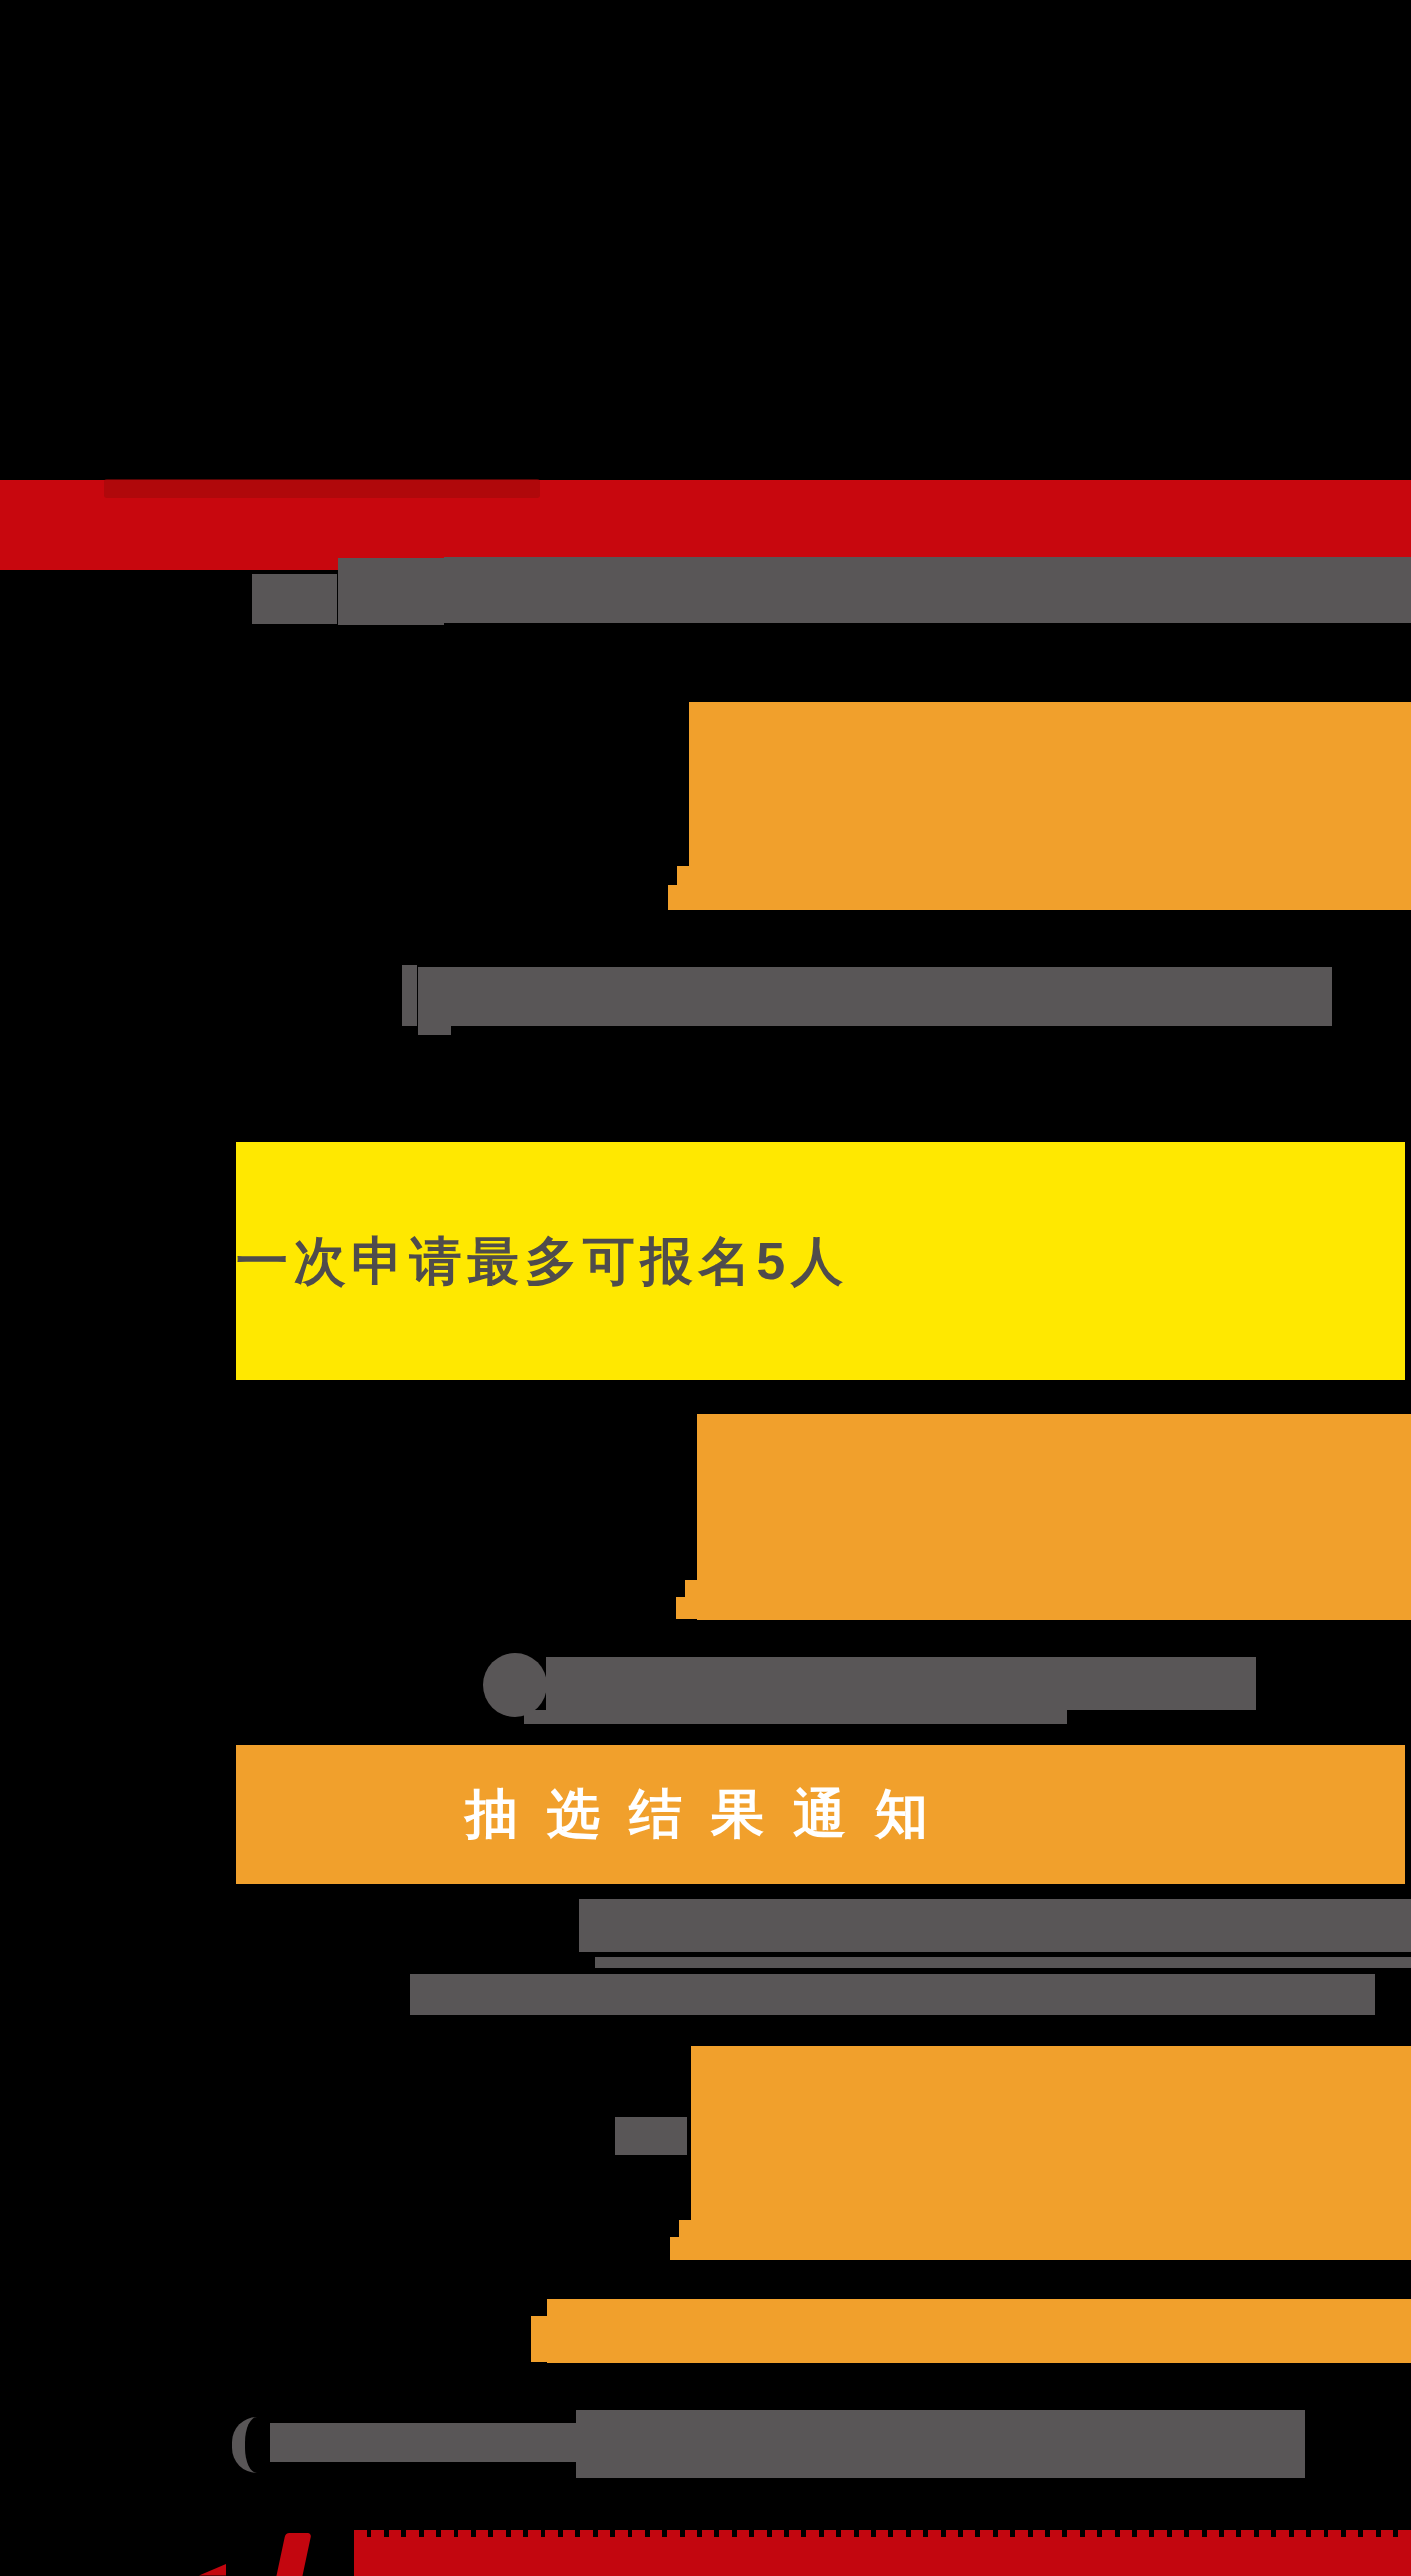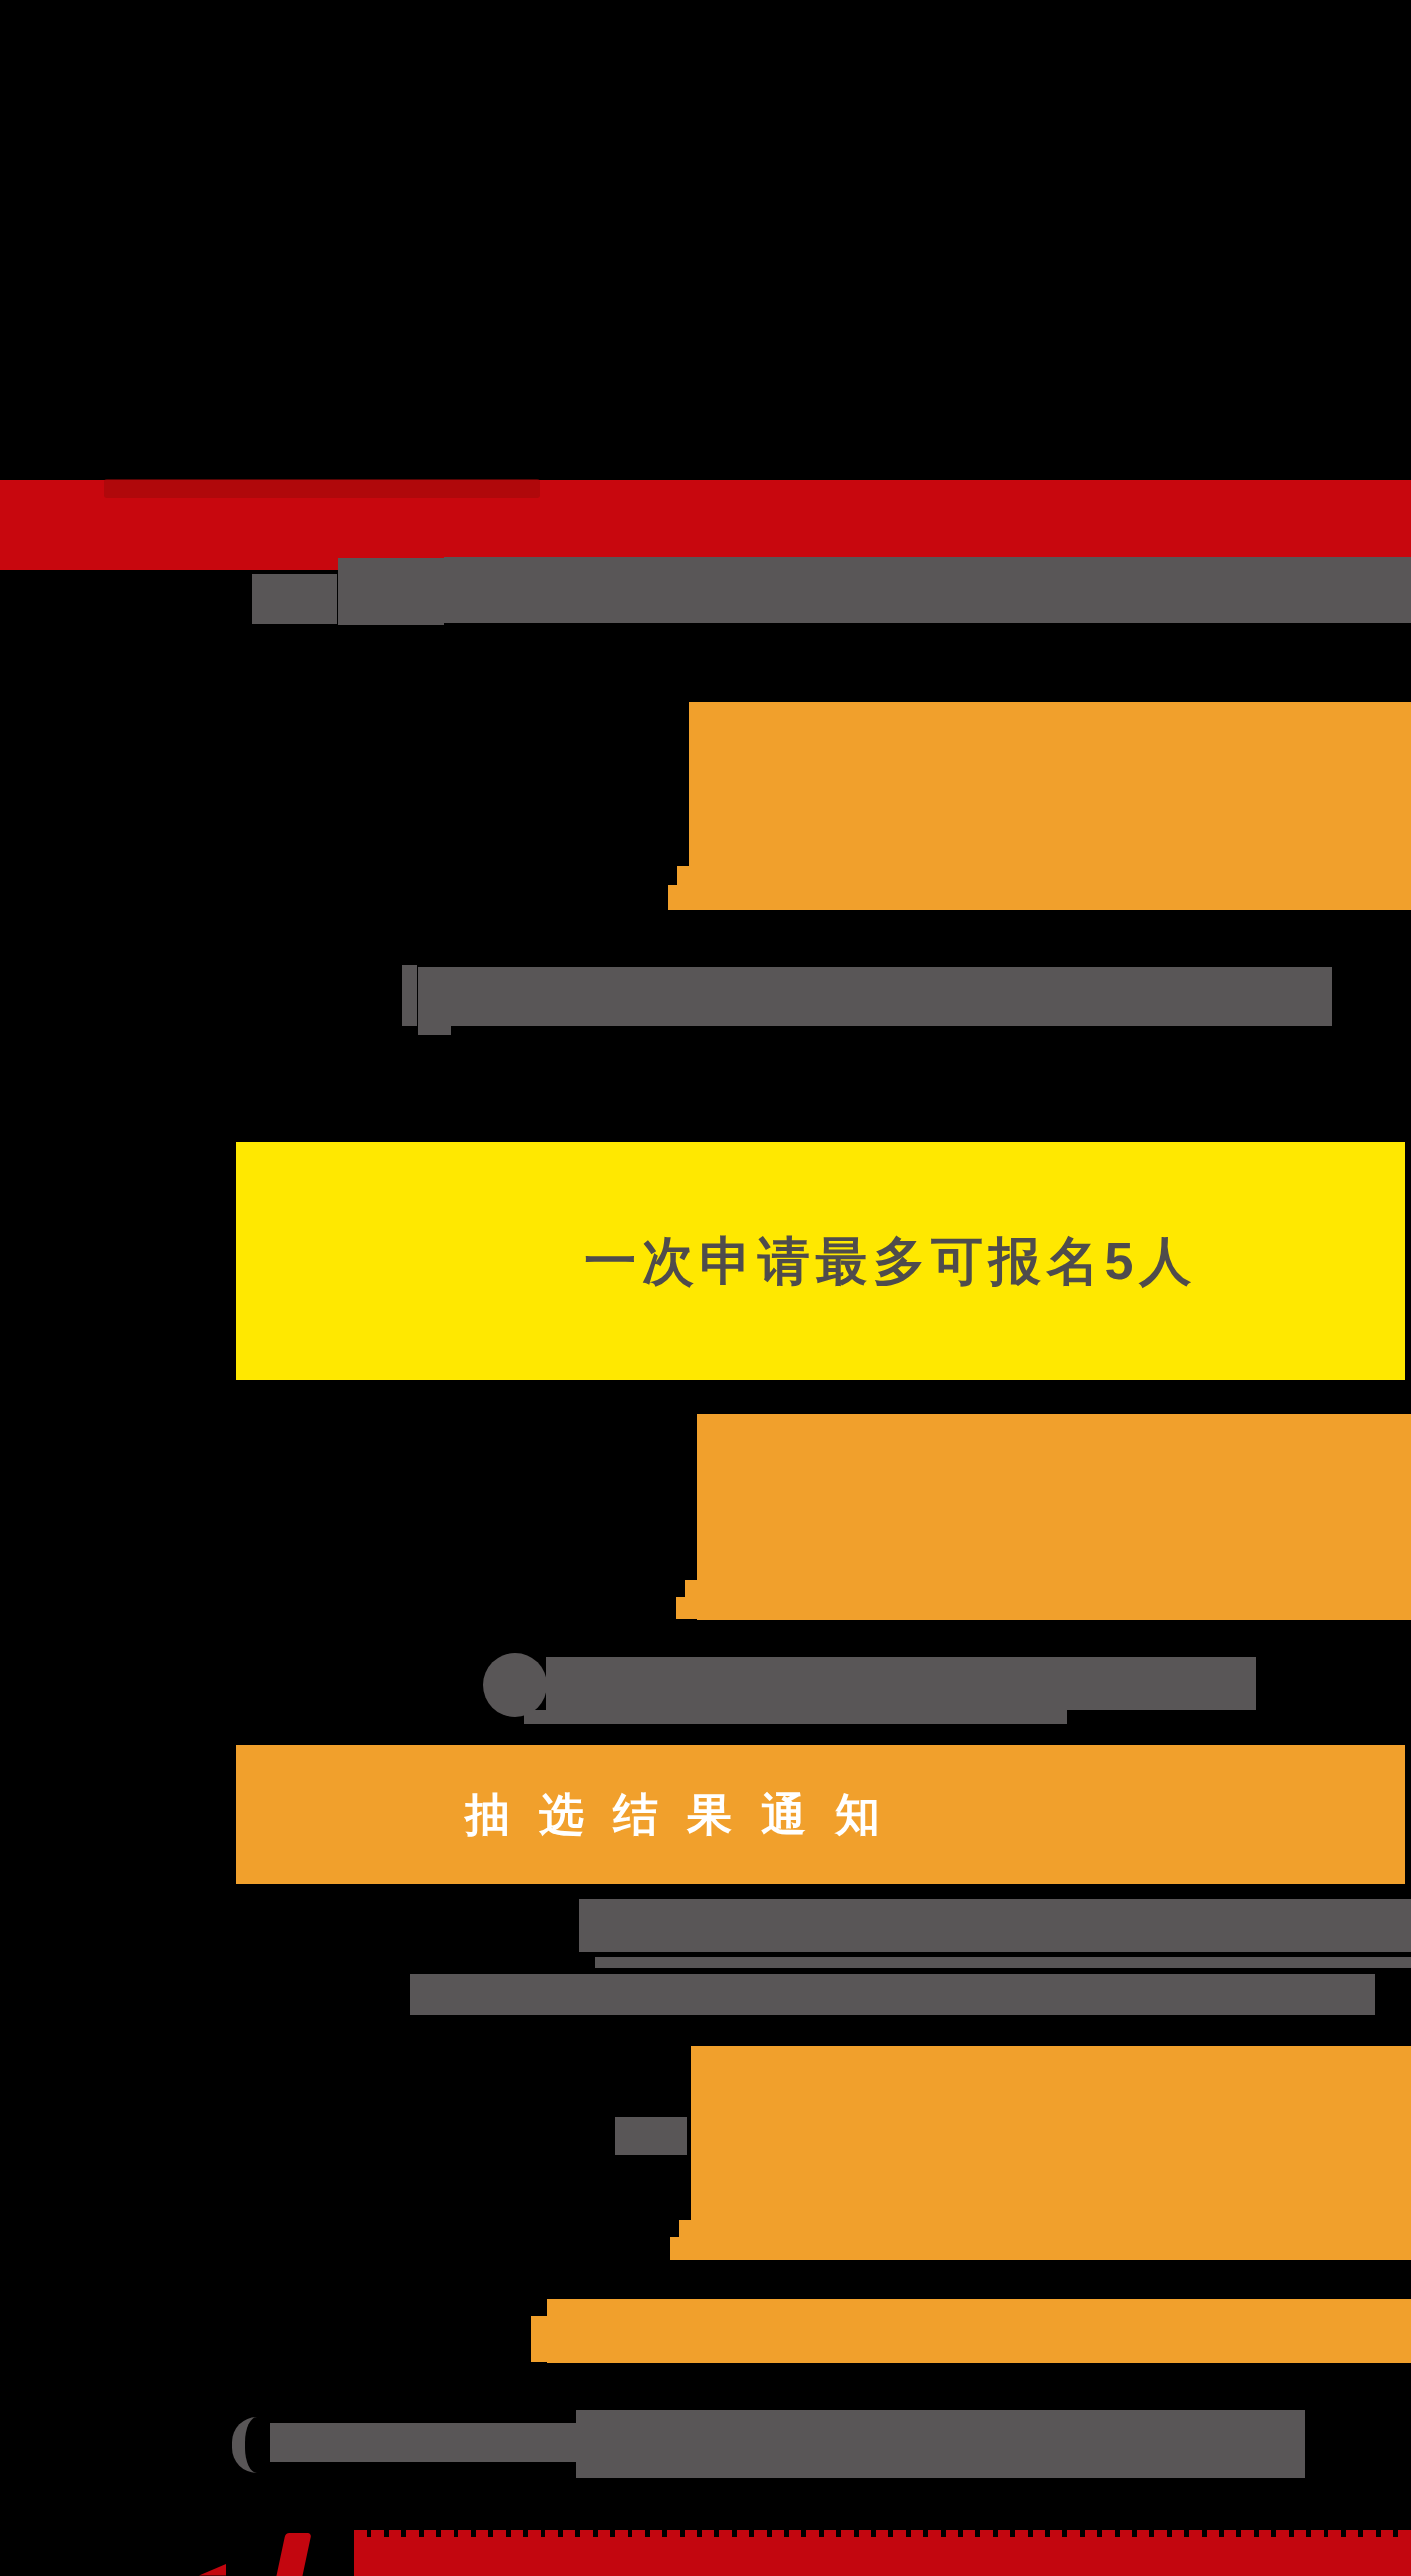--- a/index.html
+++ b/index.html
@@ -42,32 +42,32 @@
   .blob{background:#595657;}
   .blob-orange{background:#f1a02c;}
 
   
   .flow-arrow{background:#f1a02c;}
   .step{position:absolute;background:#f1a02c;}
 
   
   .note-box{
     left:236px;top:1142px;width:1169px;height:238px;background:#ffe800;
-    display:flex;flex-direction:column;align-items:flex-end;justify-content:center;
+    display:flex;flex-direction:column;align-items:flex-start;justify-content:center;
     padding-right:208px;box-sizing:border-box;
   }
   .note-line{color:#4f4c4c;font-size:52px;font-weight:900;line-height:81px;letter-spacing:5.8px;white-space:nowrap;}
 
   
   .result-banner{
     left:236px;top:1745px;width:1169px;height:139px;background:#f1a02c;
     display:flex;align-items:center;
   }
   .result-banner span{
-    padding-left:229px;color:#ffffff;font-size:45px;font-weight:900;
+    padding-left:229px;color:#ffffff;font-size:53px;font-weight:900;
     letter-spacing:29px;white-space:nowrap;
   }
 
   
   .bottom-red-band{left:354px;top:2530px;width:1057px;height:46px;}
   .bottom-red-teeth{
     position:absolute;left:0;top:0;width:100%;height:8.7px;
     background:repeating-linear-gradient(90deg,#c3060f 0 12.5px,transparent 12.5px 17.4px);
   }
   .bottom-red-solid{position:absolute;left:0;top:6.8px;width:100%;height:40px;background:#c3060f;}

